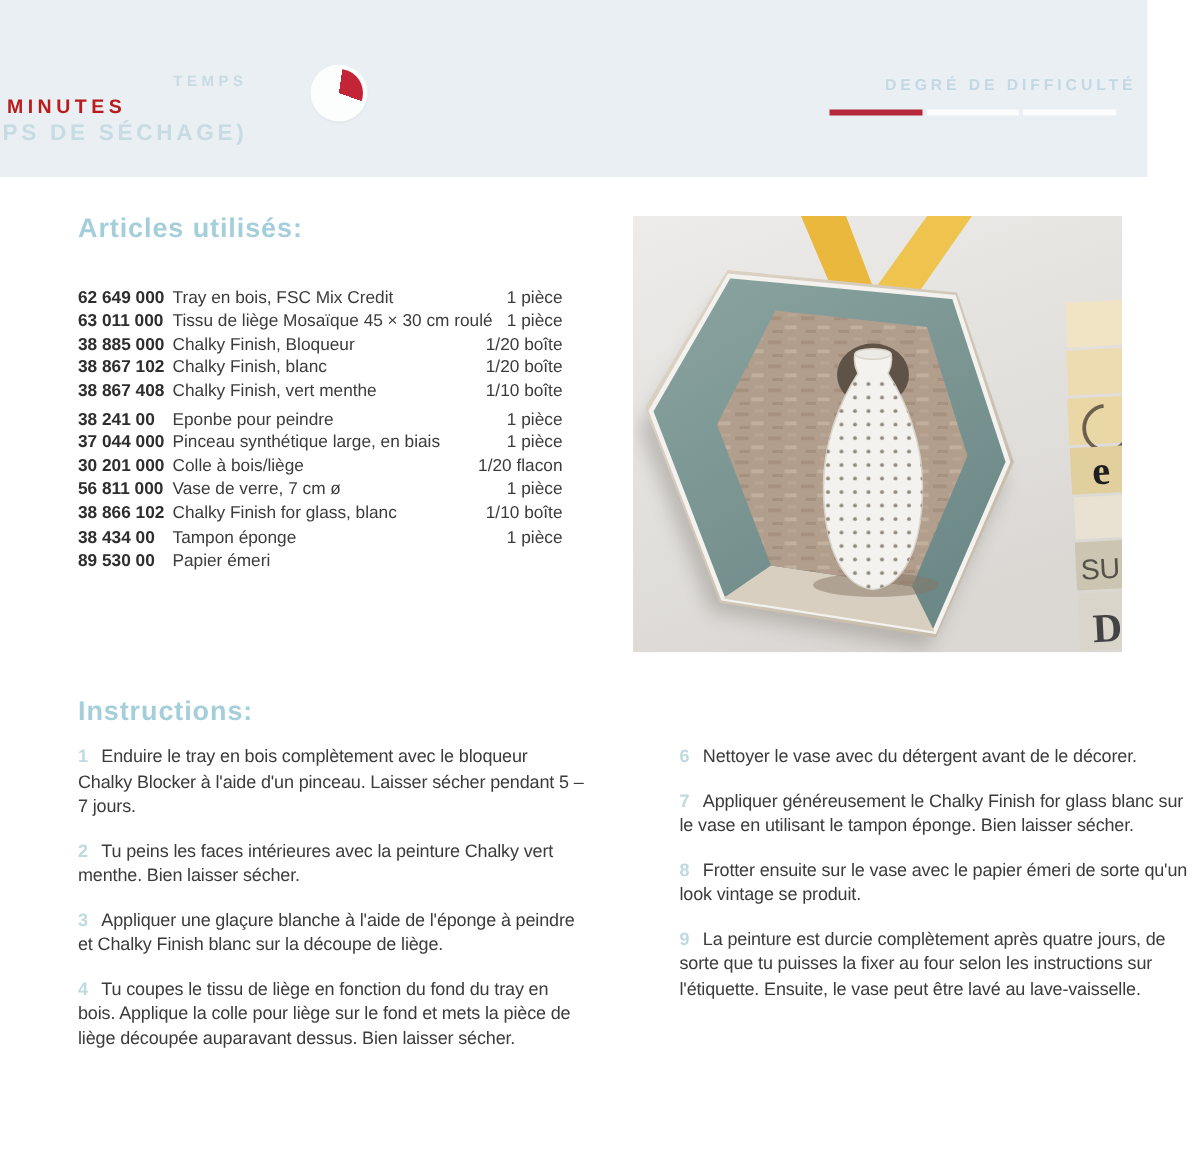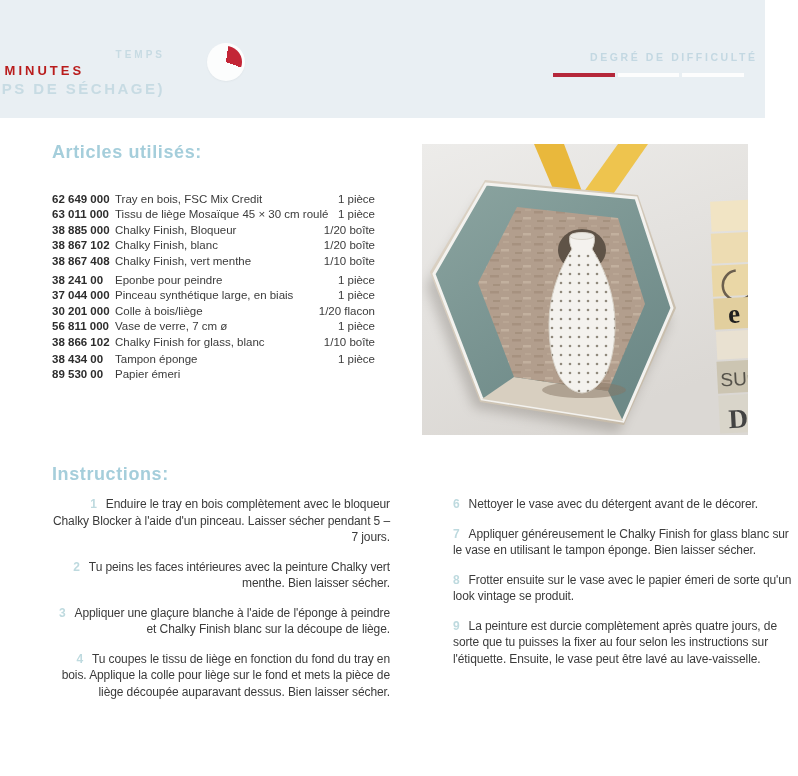--- a/index.html
+++ b/index.html
@@ -32,21 +32,21 @@
   .articles-list{position:absolute;left:52px;top:192px;width:323px;font-size:11.5px;}
   .row{display:flex;line-height:15.4px;}
   .row.g4{margin-top:4px;}
   .row.g2{margin-top:2px;}
   .code{width:63px;font-weight:bold;color:#2d2d2d;flex:none;}
   .name{flex:1;color:#3b3b3b;padding-right:6px;}
   .qty{white-space:nowrap;text-align:right;color:#3b3b3b;flex:none;}
   
   .photo{position:absolute;left:422px;top:144px;width:326px;height:291px;overflow:hidden;}
   
-  .col-left{position:absolute;left:52px;top:496px;width:338px;text-align:right;}
+  .col-left{position:absolute;left:52px;top:496px;width:338px;}
   .col-right{position:absolute;left:422px;top:496px;width:348px;margin-left:31px;}
   .step{font-size:12px;line-height:16.5px;margin-bottom:13px;letter-spacing:-0.1px;}
   .step-num{color:#bedadf;font-weight:bold;margin-right:9px;}
 </style>
 </head>
 <body>
 
 <div class="header">
   <div class="time-block">
     <div class="time-label">TEMPS</div>

